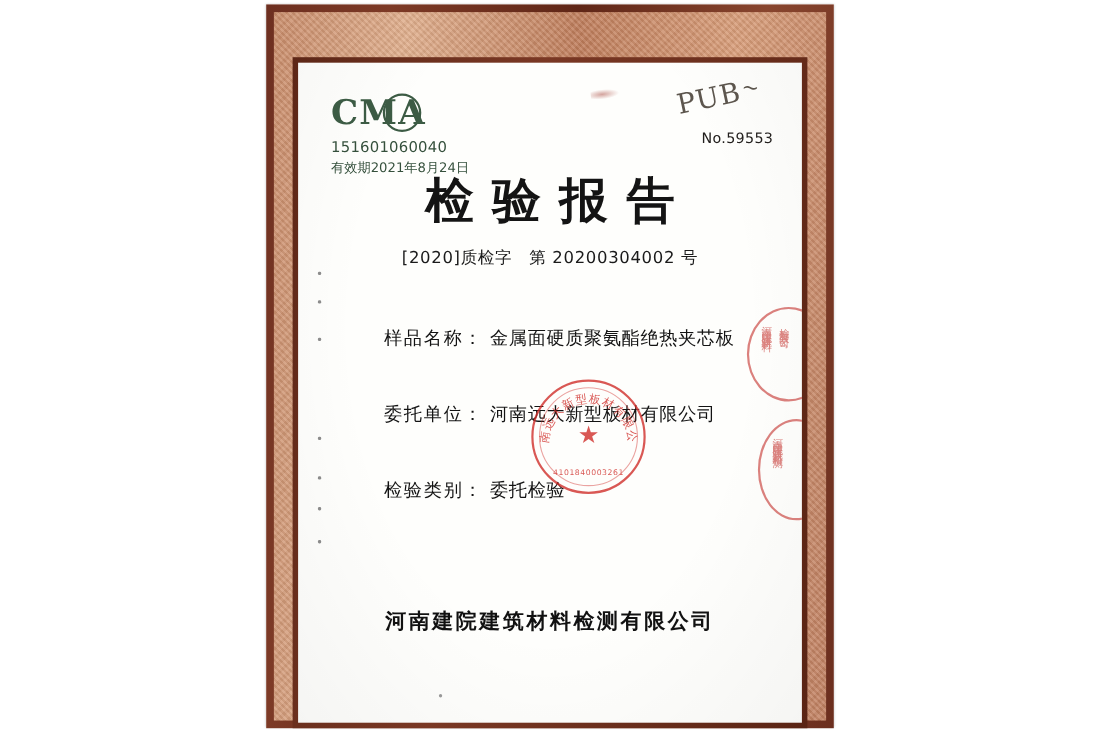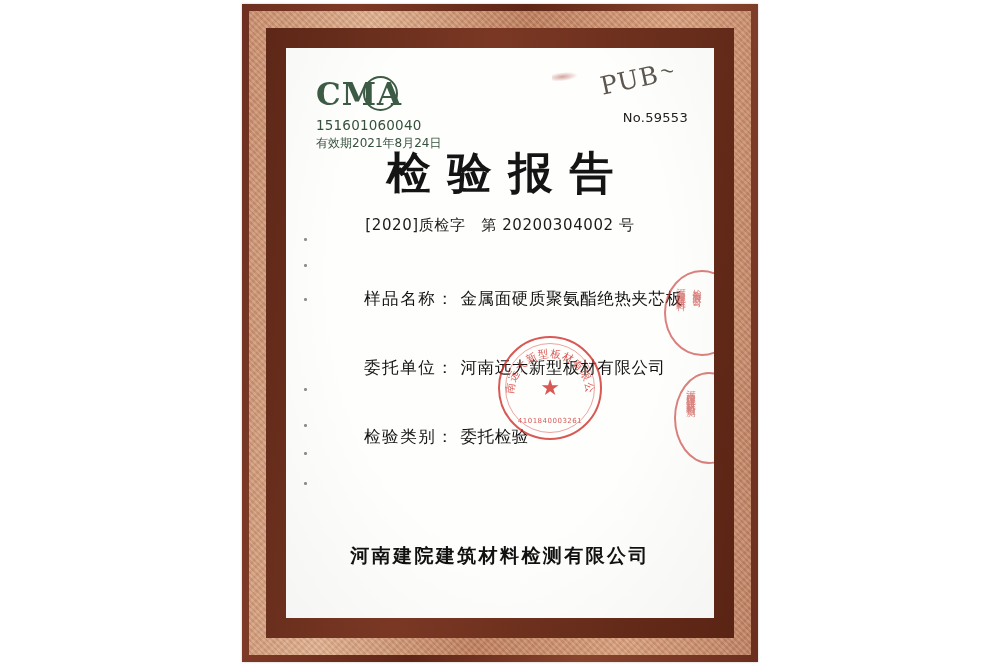--- a/index.html
+++ b/index.html
@@ -38,21 +38,22 @@
     position: absolute; inset: 0;
     background-image:
       repeating-linear-gradient(45deg, rgba(255,255,255,.10) 0 2px, rgba(0,0,0,.045) 2px 4px),
       repeating-linear-gradient(-45deg, rgba(255,255,255,.06) 0 3px, rgba(0,0,0,.03) 3px 6px);
     pointer-events: none;
   }
   .frame-inner-line {
     position: relative;
     width: 100%; height: 100%;
     background: linear-gradient(100deg,#5d2717 0%, #7a3824 40%, #5a2414 100%);
-    padding: 20px;
+    padding: 5px;
+    margin-top: 24px;
   }
   .paper {
     position: relative;
     width: 100%; height: 100%;
     background: #fefefc;
     overflow: hidden;
   }
   .paper::after {
     content: "";
     position: absolute; inset: 0;

